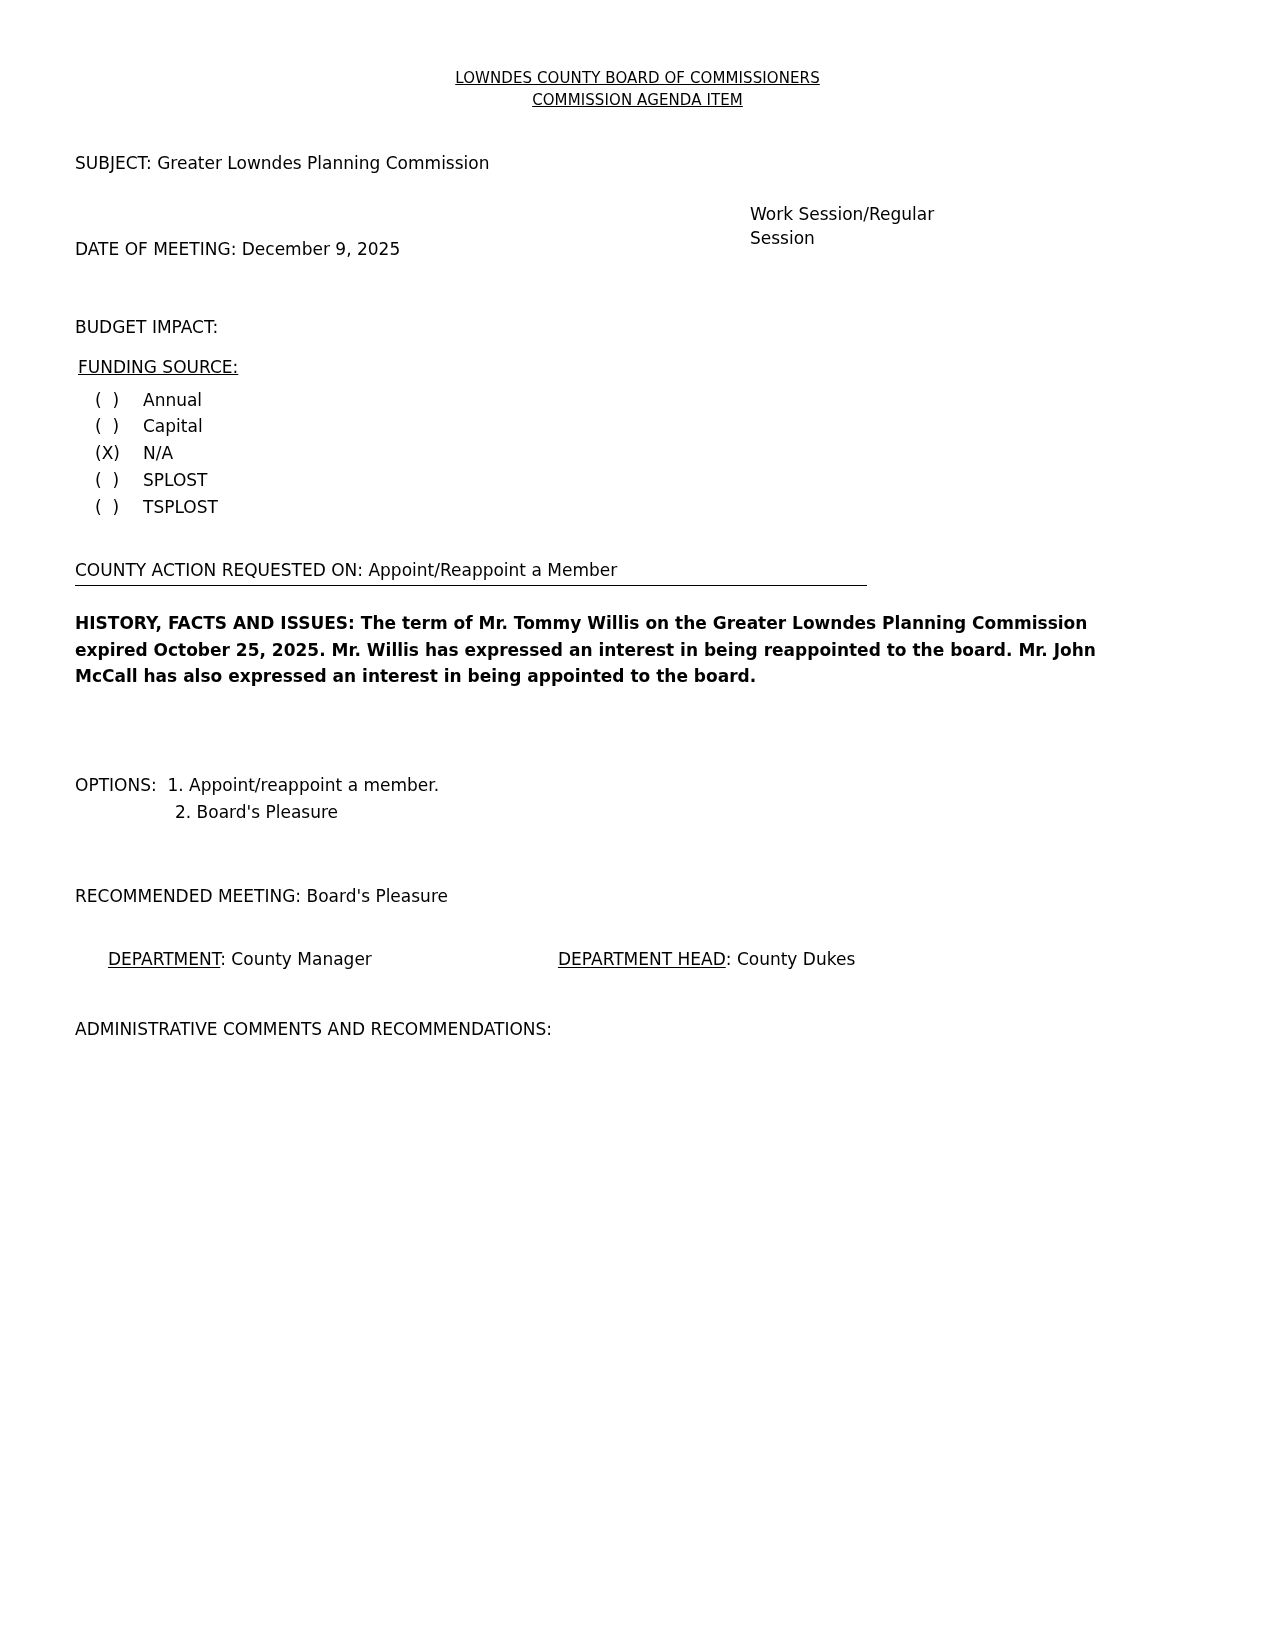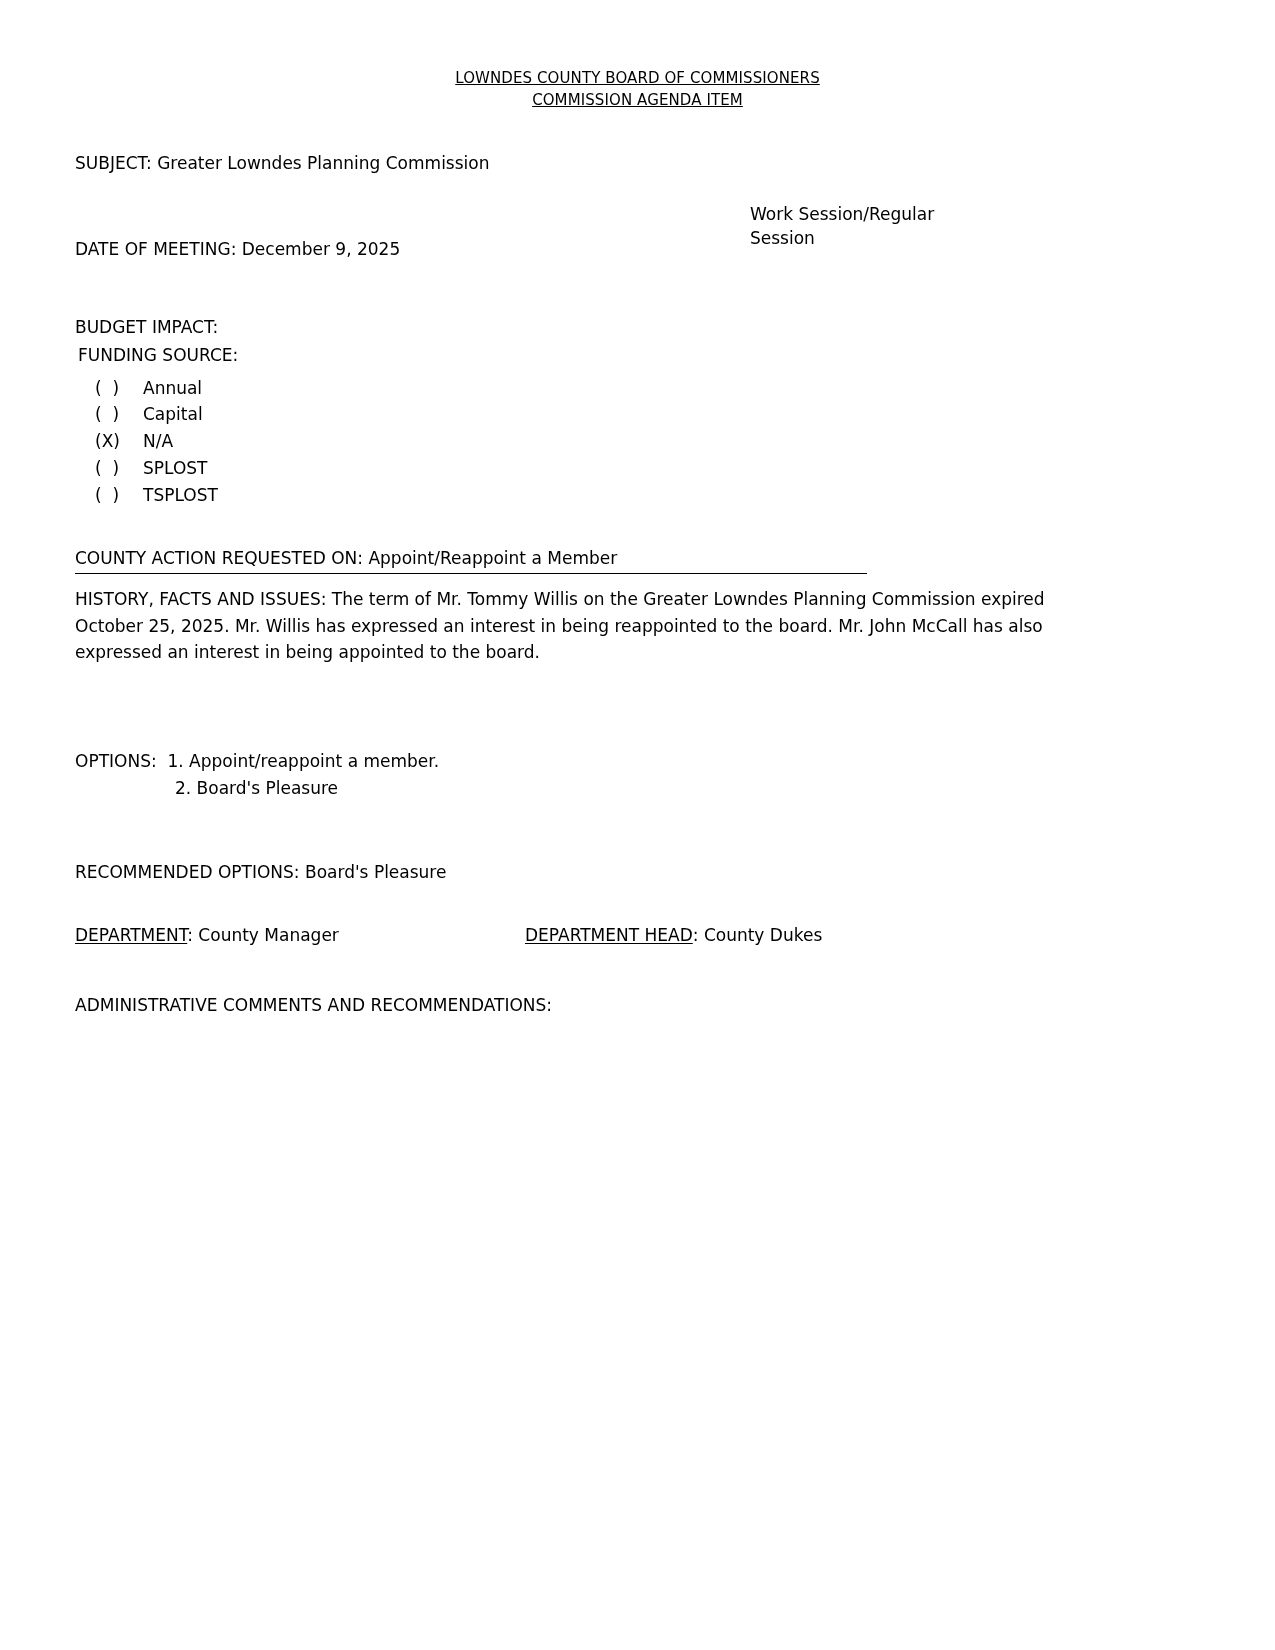--- a/index.html
+++ b/index.html
@@ -57,22 +57,23 @@
     position: absolute;
     left: 675px;
     top: -6px;
     width: 210px;
     line-height: 1.45;
   }
   .budget {
     margin-top: 16px;
   }
   .funding {
-    margin-top: 2px;
+    margin-top: 14px;
     padding-left: 3px;
+    text-decoration: underline;
   }
   .options-list {
     margin-top: 6px;
     padding-left: 20px;
   }
   .opt-row {
     display: flex;
     align-items: baseline;
     line-height: 1.58;
   }
@@ -82,24 +83,25 @@
     white-space: pre;
   }
   .county-action {
     margin-top: 36px;
     display: inline-block;
     border-bottom: 1.5px solid #000;
     padding-bottom: 2px;
     padding-right: 250px;
   }
   .history {
-    margin-top: 12px;
+    margin-top: 24px;
     line-height: 1.56;
     max-width: 1040px;
     text-align: left;
+    font-weight: bold;
   }
   .options-section {
     margin-top: 82px;
   }
   .options-line2 {
     padding-left: 100px;
     margin-top: 1px;
   }
   .recommended {
     margin-top: 58px;
@@ -115,20 +117,21 @@
     top: 0;
   }
   .dept-right {
     position: absolute;
     left: 450px;
     top: 0;
   }
   .u {
     text-decoration: underline;
     text-underline-offset: 2px;
+    margin-left: 33px;
   }
   .admin {
     margin-top: 40px;
   }
 </style>
 </head>
 <body>
 
 <div class="page">
 
@@ -190,21 +193,21 @@
 
     <div class="options-section">
       <div>
         <span>OPTIONS:</span>
         &nbsp;<span>1. Appoint/reappoint a member.</span>
       </div>
       <div class="options-line2">2. Board's Pleasure</div>
     </div>
 
     <div class="recommended">
-      <span>RECOMMENDED OPTIONS:</span>
+      <span>RECOMMENDED MEETING:</span>
       <span>Board's Pleasure</span>
     </div>
 
     <div class="dept-row">
       <div class="dept-left">
         <span class="u">DEPARTMENT</span><span>: County Manager</span>
       </div>
       <div class="dept-right">
         <span class="u">DEPARTMENT HEAD</span><span>: County Dukes</span>
       </div>

